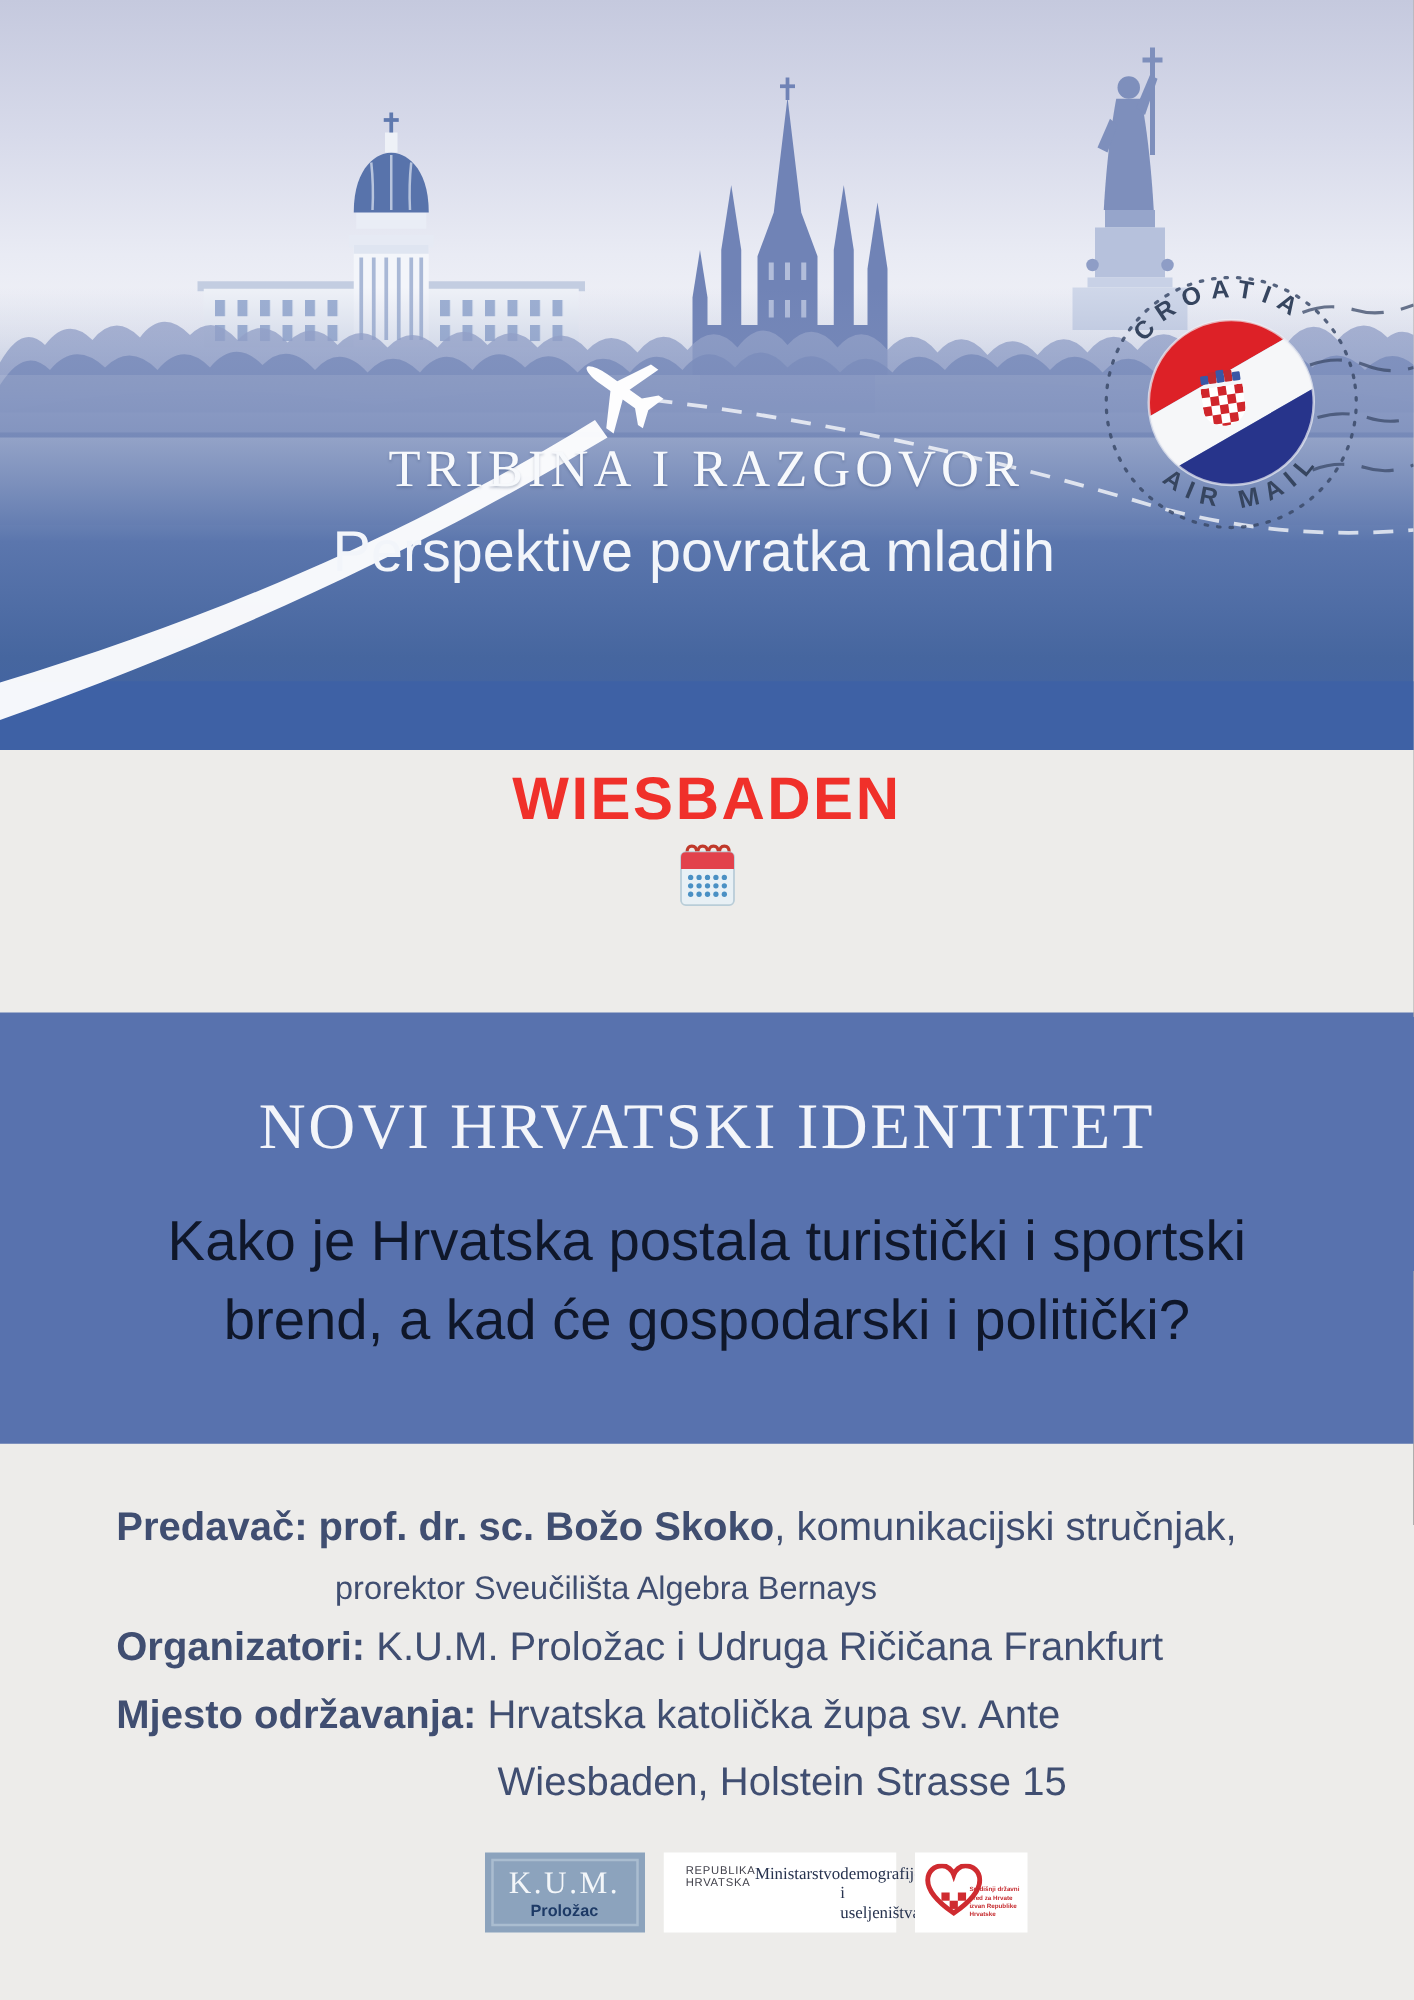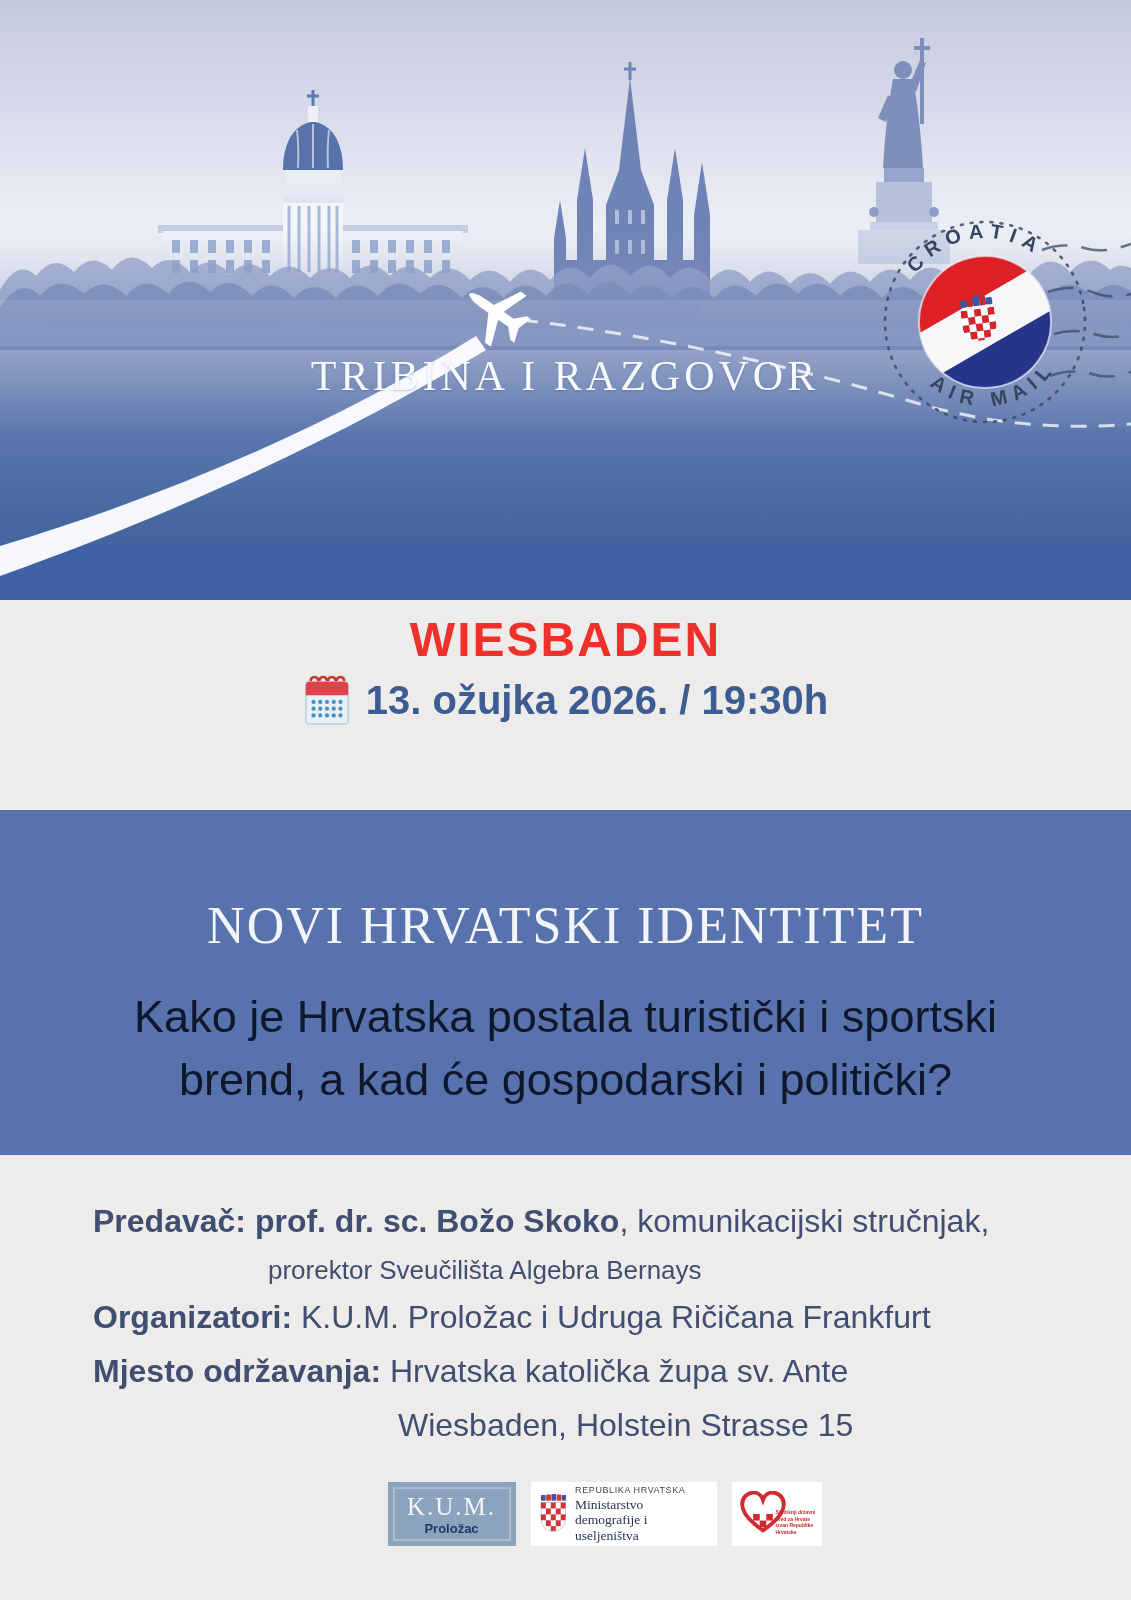--- a/index.html
+++ b/index.html
@@ -28,21 +28,21 @@
   }
   .date-row { display:flex; justify-content:center; align-items:center; gap:15px; margin-top:10px; }
   .cal-icon { width:48px; height:52px; display:inline-block; }
   .date-text { font-size:40px; font-weight:bold; color:#3c5c92; }
   
   .topic-band {
     position:absolute; top:810px; left:0; width:1131px; height:345px;
     background:#5872ae; text-align:center; color:#fff;
   }
   .topic-title {
-    margin:0; padding-top:86px; font-family:"Liberation Serif", serif; font-weight:normal;
+    margin:0; padding-top:62px; font-family:"Liberation Serif", serif; font-weight:normal;
     font-size:52px; letter-spacing:2px; color:#f3f5fa;
   }
   .topic-sub {
     margin:30px auto 4px auto; font-size:45px; line-height:1.40; color:#0f172a; width:980px;
   }
   
   .info-section { position:absolute; top:1155px; left:0; width:1131px; height:445px; color:#404e71; }
   .info-line { position:absolute; left:93px; font-size:32px; white-space:nowrap; }
   .info-line b { font-weight:bold; }
   .l-speaker   { top:48px; }
@@ -57,21 +57,21 @@
   }
   .logo-kum-inner {
     flex:1; border:2px solid #aabdd0; display:flex; flex-direction:column; align-items:center; justify-content:center;
   }
   .kum-title { font-family:"Liberation Serif", serif; font-size:25px; letter-spacing:2px; color:#f3f6f9; line-height:1; }
   .kum-sub   { font-size:13px; font-weight:bold; color:#1d3a66; margin-top:3px; line-height:1; }
   .logo-ministry {
     width:186px; height:64px; background:#ffffff; display:flex; align-items:center; gap:9px;
     box-sizing:border-box; padding:7px 9px;
   }
-  .ministry-text { display:flex; flex-direction:column; }
+  .ministry-text { display:flex; flex-direction:row; }
   .ministry-l1 { font-size:9px; letter-spacing:.6px; color:#42424c; margin-bottom:2px; }
   .ministry-l2, .ministry-l3 { font-family:Liberation Serif, serif; font-size:13.5px; color:#27334f; line-height:1.15; }
   .logo-office {
     width:90px; height:64px; background:#ffffff; position:relative;
     display:flex; align-items:center; justify-content:center;
   }
   .office-text {
     position:absolute; left:44px; top:27px; width:44px;
     font-size:5px; line-height:1.3; color:#c52a2e; font-weight:bold;
   }
@@ -239,20 +239,21 @@
                   <rect x="3.4" y="25" width="6.8" height="7.4"></rect>
               </g>
             </g>
           </g>
         </g>
         <circle cx="0" cy="0" r="66" fill="none" stroke="#eef0f5" stroke-width="2" opacity=".7"></circle>
       </g>
     </svg>
 
     <div class="hero-title" style="left:115px;">TRIBINA I RAZGOVOR</div>
+    <div class="hero-subtitle" style="left:95px;">Perspektive povratka mladih</div>
   </div>
 
   <div class="city-section">
     <div class="city-name">WIESBADEN</div>
     <div class="date-row">
       <svg class="cal-icon" viewBox="0 0 48 54">
         <g stroke="#c0392b" stroke-width="2.6" fill="none">
           <path d="M7,8 q0,-5 4,-5 q4,0 4,5"></path>
             <path d="M16,8 q0,-5 4,-5 q4,0 4,5"></path>
           <path d="M25,8 q0,-5 4,-5 q4,0 4,5"></path>
@@ -271,21 +272,20 @@
             <circle cx="24" cy="36" r="2.2"></circle>
             <circle cx="31" cy="36" r="2.2"></circle>
             <circle cx="38" cy="36" r="2.2"></circle>
           <circle cx="10" cy="43" r="2.2"></circle>
             <circle cx="17" cy="43" r="2.2"></circle>
             <circle cx="24" cy="43" r="2.2"></circle>
             <circle cx="31" cy="43" r="2.2"></circle>
             <circle cx="38" cy="43" r="2.2"></circle>
         </g>
       </svg>
-      <span class="date-text">13. ožujka 2026. / 19:30h</span>
     </div>
   </div>
 
   <div class="topic-band">
     <h1 class="topic-title">NOVI HRVATSKI IDENTITET</h1>
     <p class="topic-sub">
       <span>Kako je Hrvatska postala turistički i sportski</span><br>
       <span>brend, a kad će gospodarski i politički?</span>
     </p>
   </div>

